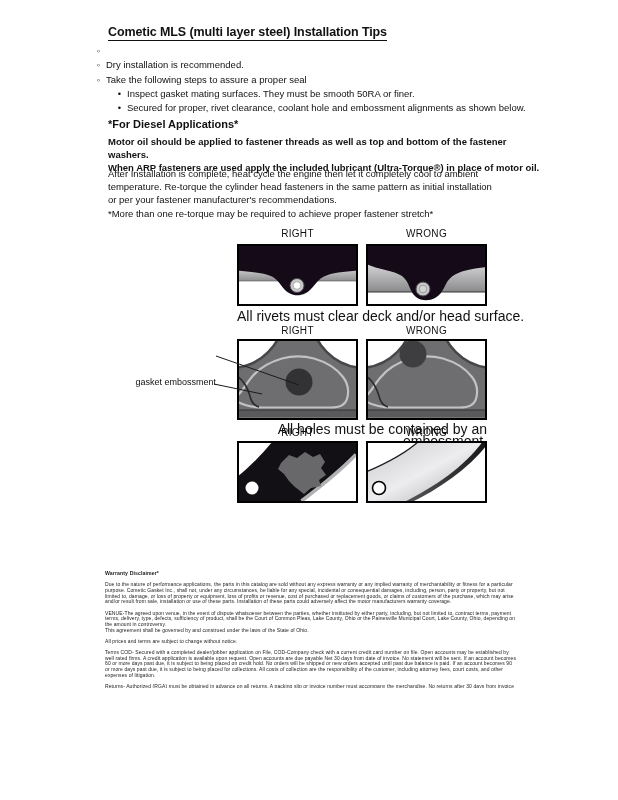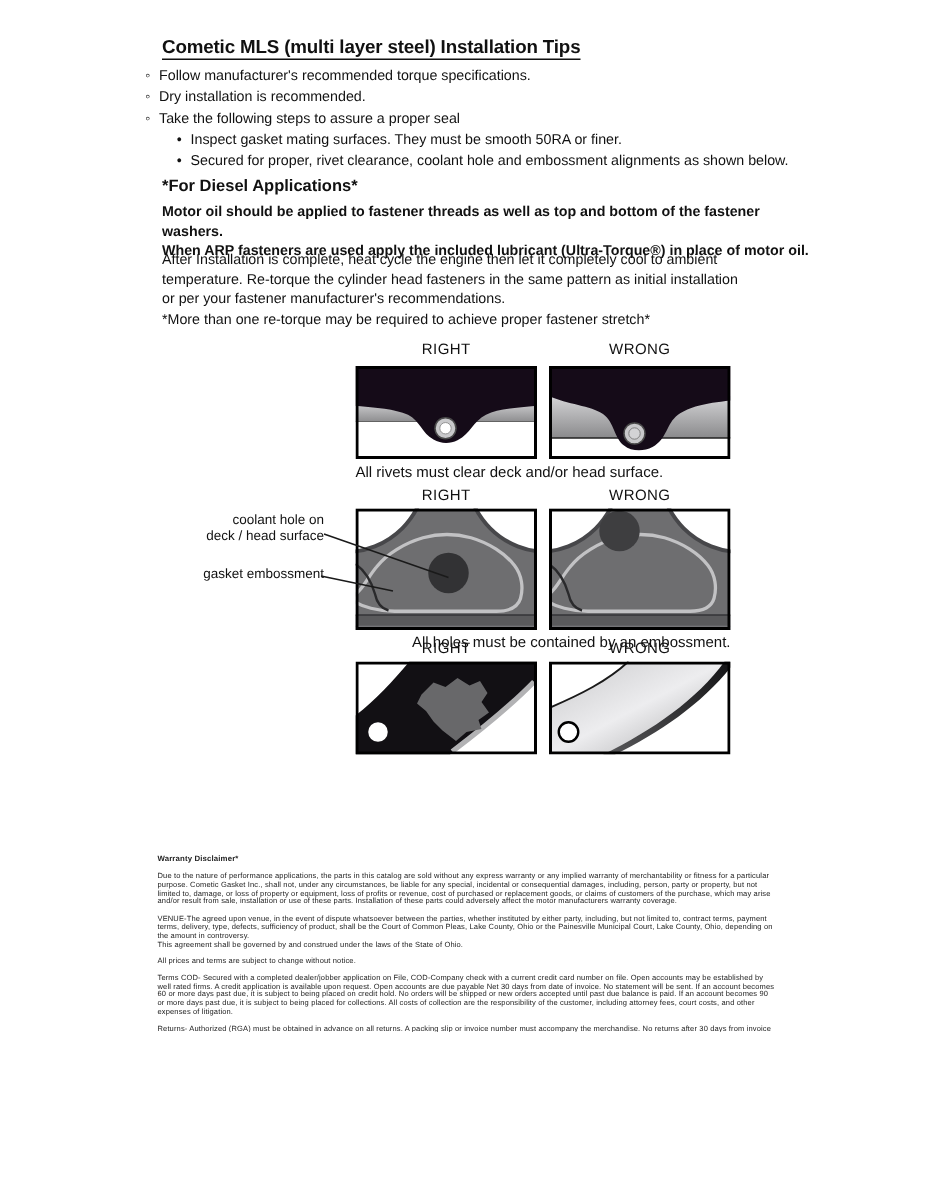--- a/index.html
+++ b/index.html
@@ -13,41 +13,40 @@
     font-size:12.5px;font-weight:bold;letter-spacing:-0.1px;
     border-bottom:1.4px solid #111;padding-bottom:1px;display:inline-block;
   }
   .bullets{font-size:9.5px;line-height:14.3px;}
   .bullet{display:flex;gap:4px;}
   .bullet .mk{flex:none;width:7px;text-align:center;}
   .bullet.sub{margin-left:21px;}
   .h2{font-size:11px;font-weight:bold;text-align:right;}
   .body-text{font-size:9.5px;line-height:13px;}
   .rw-label{font-size:10px;letter-spacing:0.3px;text-align:center;width:121px;}
-  .caption{font-size:10px;line-height:12px;}
+  .caption{font-size:14px;line-height:12px;}
   .side-label{font-size:9px;line-height:10.5px;text-align:right;}
   .fine{font-size:5px;line-height:5.7px;letter-spacing:0.1px;color:#222;width:413px;}
   .fine .fp-head{font-weight:bold;font-size:5.2px;margin-bottom:5.5px;}
   .fine p{margin:0 0 5.5px 0;}
   .footer-code{font-size:13px;letter-spacing:0.3px;color:#2b2b2b;}
   svg{display:block;}
 </style>
 </head>
 <body>
 
 <div class="page">
 
   <div class="abs" style="left:108px;top:22px;">
     <span class="title">Cometic MLS (multi layer steel) Installation Tips</span>
   </div>
 
   <div class="abs bullets" style="left:95px;top:44px;width:470px;">
     <div class="bullet">
       <span class="mk">◦</span>
-      <span>Follow manufacturer's recommended torque specifications.</span>
     </div>
     <div class="bullet">
       <span class="mk">◦</span>
       <span>Dry installation is recommended.</span>
     </div>
     <div class="bullet">
       <span class="mk">◦</span>
       <span>Take the following steps to assure a proper seal</span>
     </div>
     <div class="bullet sub">
@@ -103,22 +102,20 @@
     <circle cx="57" cy="45" r="7" fill="#c9c9cb" stroke="#4a4a4a" stroke-width="1"></circle>
     <circle cx="57" cy="45" r="3.8" fill="#d3d3d5" stroke="#777" stroke-width="0.6"></circle>
     <rect x="1" y="1" width="119" height="60" fill="none" stroke="#000" stroke-width="2"></rect>
   </svg>
 
   <div class="abs caption" style="left:237px;top:310px;width:300px;">All rivets must clear deck and/or head surface.</div>
 
   <div class="abs rw-label" style="left:237px;top:325px;">RIGHT</div>
   <div class="abs rw-label" style="left:366px;top:325px;">WRONG</div>
 
-  <div class="abs side-label pre" style="left:110px;top:341px;width:106px;">coolant hole on
-deck / head surface</div>
   <div class="abs side-label" style="left:100px;top:377px;width:116px;">gasket embossment</div>
 
   <svg class="abs" style="left:237px;top:339px;" width="121" height="81" viewBox="0 0 121 81">
     <rect width="121" height="81" fill="#6e6e70"></rect>
     <path d="M-4,60 C4,56 8,46 14,39 C21,30 33,23 45,19.5 C55,16.8 67,16.8 77,19.5 C89,23 100,30 106,38 C111,44.5 112,53 110,60 C108,66.5 102,68.5 94,68.5 L26,68.5 C16,68.5 4,66 -4,60 Z" fill="none" stroke="#c2c2c4" stroke-width="2.2"></path>
     <path d="M0,37 C7,42 11,50 13,57 C14,62 17,66.5 22,68" fill="none" stroke="#2a2a2c" stroke-width="1.6"></path>
     <circle cx="-7" cy="-25" r="54" fill="#ffffff" stroke="#47474a" stroke-width="2.6"></circle>
     <circle cx="128" cy="-25" r="54" fill="#ffffff" stroke="#47474a" stroke-width="2.6"></circle>
     <circle cx="62" cy="43" r="13.5" fill="#323234"></circle>
     <rect x="0" y="71" width="121" height="10" fill="#5a5a5c"></rect>

